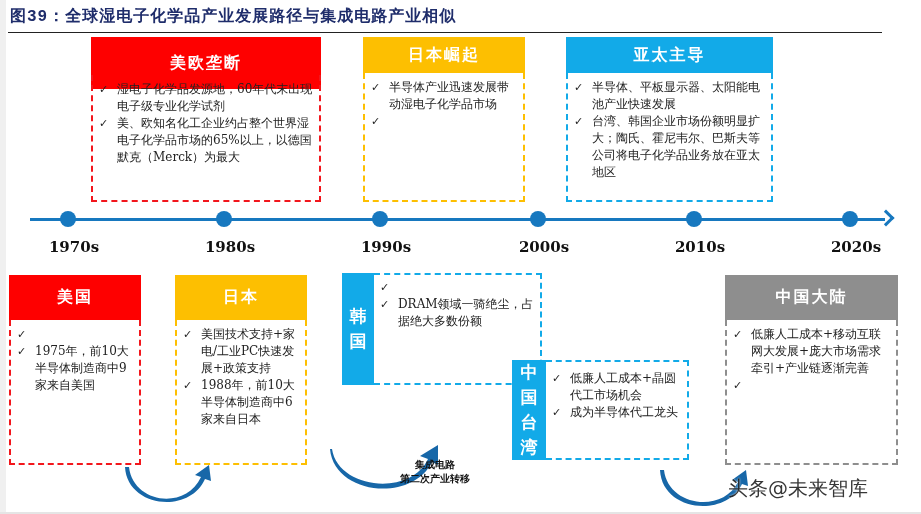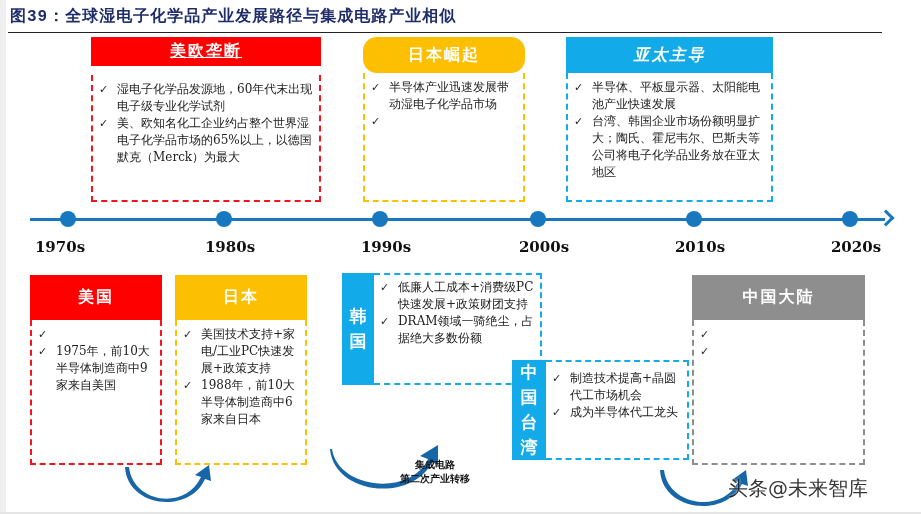--- a/index.html
+++ b/index.html
@@ -30,21 +30,21 @@
     padding: 6px 6px 4px 6px;
   }
   .bullet { display: flex; font-size: 12px; line-height: 17px; color: #222; }
   .bullet .chk { width: 18px; flex: 0 0 18px; font-family: "DejaVu Sans", sans-serif; font-size: 11px; }
   .bullet .txt { flex: 1; }
 
   .red .card-head { background: #fe0000; }
   .red .card-body { border-color: #f2161c; }
   .yellow .card-head { background: #fdbf01; }
   .yellow .card-body { border-color: #fdbf01; }
-  .blue .card-head { background: #12aae8; font-style: italic; }
+  .blue .card-head { background: #12aae8; }
   .blue .card-body { border-color: #12aae8; }
   .gray .card-head { background: #8e8e8e; }
   .gray .card-body { border-color: #8e8e8e; }
 
   
   .tl-line { position: absolute; left: 30px; top: 218px; width: 855px; height: 3px; background: #1778bf; }
   .tl-arrow { position: absolute; left: 880px; top: 212px; width: 12px; height: 12px;
     border-top: 3px solid #1778bf; border-right: 3px solid #1778bf; transform: rotate(45deg); }
   .tl-dot { position: absolute; top: 211px; width: 16px; height: 16px; border-radius: 50%; background: #1778bf; }
   .tl-label { position: absolute; top: 238px; width: 80px; text-align: center;
@@ -75,35 +75,35 @@
 </style>
 </head>
 <body>
 
 <div class="left-shade"></div>
 
 <div class="fig-title">图39：全球湿电子化学品产业发展路径与集成电路产业相似</div>
 <div class="title-rule"></div>
 
 <div class="card red" style="left:91px; top:37px; width:230px; height:165px;">
-  <div class="card-head" style="height:29px;text-decoration:underline;">美欧垄断</div>
+  <div class="card-head" style="height:52px;">美欧垄断</div>
   <div class="card-body" style="top:38px;">
     <div class="bullet">
       <span class="chk">✓</span>
       <span class="txt">湿电子化学品发源地，60年代末出现电子级专业化学试剂</span>
     </div>
     <div class="bullet">
       <span class="chk">✓</span>
       <span class="txt">美、欧知名化工企业约占整个世界湿电子化学品市场的65%以上，以德国默克（Merck）为最大</span>
     </div>
   </div>
 </div>
 
 <div class="card yellow" style="left:363px; top:37px; width:162px; height:165px;">
-  <div class="card-head" style="height:36px;border-radius:14px;">日本崛起</div>
+  <div class="card-head" style="height:36px;">日本崛起</div>
   <div class="card-body" style="top:36px;">
     <div class="bullet">
       <span class="chk">✓</span>
       <span class="txt">半导体产业迅速发展带动湿电子化学品市场</span>
     </div>
     <div class="bullet">
       <span class="chk">✓</span>
     </div>
   </div>
 </div>
@@ -123,28 +123,28 @@
 </div>
 
 <div class="tl-line"></div>
 <div class="tl-arrow"></div>
 <div class="tl-dot" style="left:60px;"></div>
 <div class="tl-dot" style="left:216px;"></div>
 <div class="tl-dot" style="left:372px;"></div>
 <div class="tl-dot" style="left:530px;"></div>
 <div class="tl-dot" style="left:686px;"></div>
 <div class="tl-dot" style="left:842px;"></div>
-<div class="tl-label" style="left:20px;">1970s</div>
+<div class="tl-label" style="left:34px;">1970s</div>
 <div class="tl-label" style="left:190px;">1980s</div>
 <div class="tl-label" style="left:346px;">1990s</div>
 <div class="tl-label" style="left:504px;">2000s</div>
 <div class="tl-label" style="left:660px;">2010s</div>
 <div class="tl-label" style="left:816px;">2020s</div>
 
-<div class="card red" style="left:9px; top:275px; width:132px; height:190px;margin-left:21px;">
+<div class="card red" style="left:9px; top:275px; width:132px; height:190px;">
   <div class="card-head" style="height:45px;">美国</div>
   <div class="card-body" style="top:45px;">
     <div class="bullet">
       <span class="chk">✓</span>
     </div>
     <div class="bullet">
       <span class="chk">✓</span>
       <span class="txt">1975年，前10大半导体制造商中9家来自美国</span>
     </div>
   </div>
@@ -165,53 +165,53 @@
 </div>
 
 <div class="card" style="left:342px; top:273px; width:200px; height:112px;">
   <div class="side-head">
     <span>韩</span>
     <span>国</span>
   </div>
   <div class="side-body">
     <div class="bullet">
       <span class="chk">✓</span>
-      <span class="txt">低廉人工成本+消费级PC快速发展+政策财团支持</span>
     </div>
     <div class="bullet">
       <span class="chk">✓</span>
       <span class="txt">DRAM领域一骑绝尘，占据绝大多数份额</span>
     </div>
   </div>
 </div>
 
 <div class="card" style="left:512px; top:360px; width:177px; height:100px;">
   <div class="side-head" style="width:34px;">
     <span>中</span>
     <span>国</span>
     <span>台</span>
     <span>湾</span>
   </div>
   <div class="side-body" style="left:34px; padding-top:8px;">
     <div class="bullet">
       <span class="chk">✓</span>
-      <span class="txt">制造技术提高+晶圆代工市场机会</span>
+      <span class="txt">低廉人工成本+晶圆代工市场机会</span>
     </div>
     <div class="bullet">
       <span class="chk">✓</span>
       <span class="txt">成为半导体代工龙头</span>
     </div>
   </div>
 </div>
 
-<div class="card gray" style="left:692px; top:275px; width:173px; height:190px;">
+<div class="card gray" style="left:725px; top:275px; width:173px; height:190px;">
   <div class="card-head" style="height:45px;">中国大陆</div>
   <div class="card-body" style="top:45px;">
     <div class="bullet">
       <span class="chk">✓</span>
+      <span class="txt">低廉人工成本+移动互联网大发展+庞大市场需求牵引+产业链逐渐完善</span>
     </div>
     <div class="bullet">
       <span class="chk">✓</span>
     </div>
   </div>
 </div>
 
 <svg class="arrow-svg" style="left:125px; top:465px;" width="90" height="45" viewBox="0 0 90 45">
   <path d="M4 2 C 8 38, 60 46, 76 12 L 70 10 L 84 0 L 86 16 L 80 14 C 64 50, 2 42, 0 2 Z" fill="#1767a8"></path>
 </svg>

